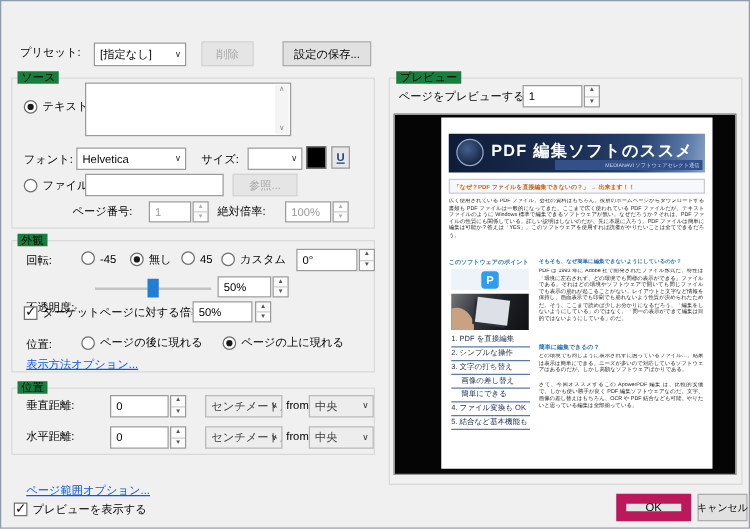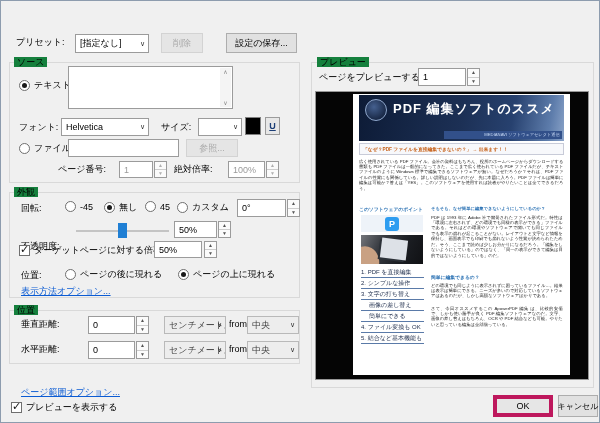--- a/index.html
+++ b/index.html
@@ -11,21 +11,21 @@
     overflow:hidden;
   }
   .titlebar { position:absolute; left:0; top:0; width:100%; height:22px; background:#ffffff; }
   .title { position:absolute; left:9px; top:5px; font-size:9px; color:#222; white-space:nowrap; }
   .closebtn { position:absolute; right:6px; top:2px; width:18px; height:18px; text-align:center; line-height:18px; font-size:13px; color:#444; }
   .lbl { position:absolute; white-space:nowrap; line-height:11px; }
   .group { position:absolute; border:1px solid #d9d9d9; }
   .glabel { position:absolute; background:#15803d; padding:0 3px; line-height:10px; white-space:nowrap; }
   .btn { position:absolute; background:#e1e1e1; border:1px solid #adadad; display:flex; align-items:center; justify-content:center; font-size:9px; white-space:nowrap; }
   .btn.dis { color:#a8a8a8; background:#e5e5e5; border-color:#d3d3d3; }
-  .btn.def { border:4px solid #be185d; background:#e6e6e6; }
+  .btn.def { border:8px solid #be185d; background:#e6e6e6; }
   .combo { position:absolute; background:#fff; border:1px solid #9b9b9b; display:flex; align-items:center; padding:0 15px 0 4px; overflow:hidden; white-space:nowrap; }
   .combo .arr { position:absolute; right:3px; top:50%; transform:translateY(-55%); font-size:7px; color:#333; }
   .combo.gray { background:#ededed; border-color:#b9b9b9; color:#3c3c3c; }
   .edit { position:absolute; background:#fff; border:1px solid #9b9b9b; display:flex; align-items:center; padding:0 4px; overflow:hidden; white-space:nowrap; }
   .edit.dis { color:#9a9a9a; }
   .spin { position:absolute; border:1px solid #9b9b9b; background:#fbfbfb; display:flex; flex-direction:column; }
   .spin span { flex:1; font-size:5px; line-height:1; display:flex; align-items:center; justify-content:center; color:#555; }
   .spin span + span { border-top:1px solid #cdcdcd; }
   .spin.dis span { color:#b0b0b0; }
   .radio { position:absolute; display:flex; align-items:center; white-space:nowrap; }
@@ -233,21 +233,21 @@
   <div class="lbl" style="left:318px;top:71px;">ページをプレビューする:</div>
   <div class="edit" style="left:417px;top:67px;width:48px;height:18px;">1</div>
   <div class="spin" style="left:466px;top:67px;width:13px;height:18px;">
     <span>▲</span>
     <span>▼</span>
   </div>
 
   <div class="pane" style="left:314px;top:90px;width:274px;height:289px;">
     <div class="page" style="left:37px;top:2px;width:217px;height:281px;">
 
-      <div class="banner" style="left:6px;top:1px;width:205px;height:46px;">
+      <div class="banner" style="left:6px;top:13px;width:205px;height:31px;">
         <div class="banner-logo"></div>
         <div class="banner-title">PDF 編集ソフトのススメ</div>
         <div class="banner-substrip">
           <div class="banner-subtitle">MEDIANAVI ソフトウェアセレクト通信</div>
         </div>
       </div>
 
       <div class="headline" style="left:6px;top:49px;width:205px;height:12px;">
         <div>「なぜ？PDF ファイルを直接編集できないの？」 → 出来ます！！</div>
       </div>

